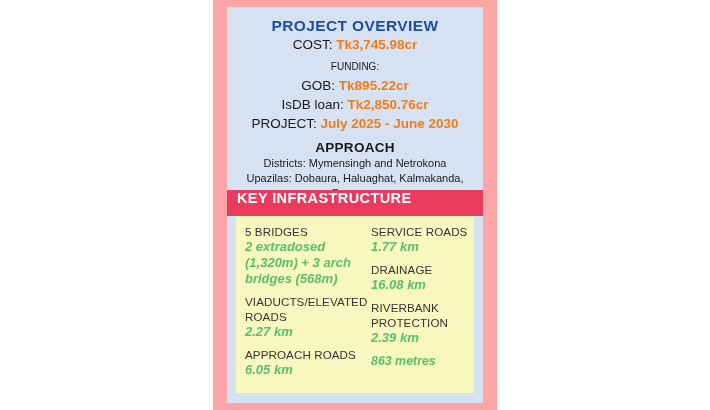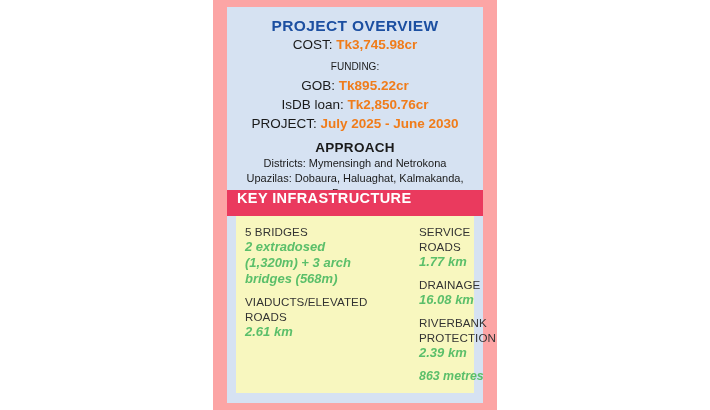--- a/index.html
+++ b/index.html
@@ -101,21 +101,20 @@
   .infra {
     position: absolute;
     left: 9px;
     top: 209px;
     width: 238px;
     height: 177px;
     background: #f8f7bf;
     box-sizing: border-box;
     padding: 8px 6px 6px 9px;
     display: flex;
-    gap: 48px;
   }
   .col {
     box-sizing: border-box;
   }
   .col-left { width: 120px; padding-right: 4px; }
   .col-right { width: 110px; padding-left: 6px; }
   .item { margin-bottom: 7px; }
   .item-label {
     font-size: 11.6px;
     color: #333333;
@@ -177,23 +176,27 @@
       <div class="infra">
         <div class="col col-left">
 
           <div class="item">
             <div class="item-label">5 BRIDGES</div>
             <div class="item-value">2 extradosed (1,320m) + 3 arch bridges (568m)</div>
           </div>
 
           <div class="item">
             <div class="item-label">VIADUCTS/ELEVATED ROADS</div>
-            <div class="item-value">2.61 km</div>
-          </div>
-
+            <div class="item-value">2.27 km</div>
+          </div>
+
+          <div class="item">
+            <div class="item-label">APPROACH ROADS</div>
+            <div class="item-value">6.05 km</div>
+          </div>
 
         </div>
         <div class="col col-right">
 
           <div class="item">
             <div class="item-label">SERVICE ROADS</div>
             <div class="item-value">1.77 km</div>
           </div>
 
           <div class="item">

